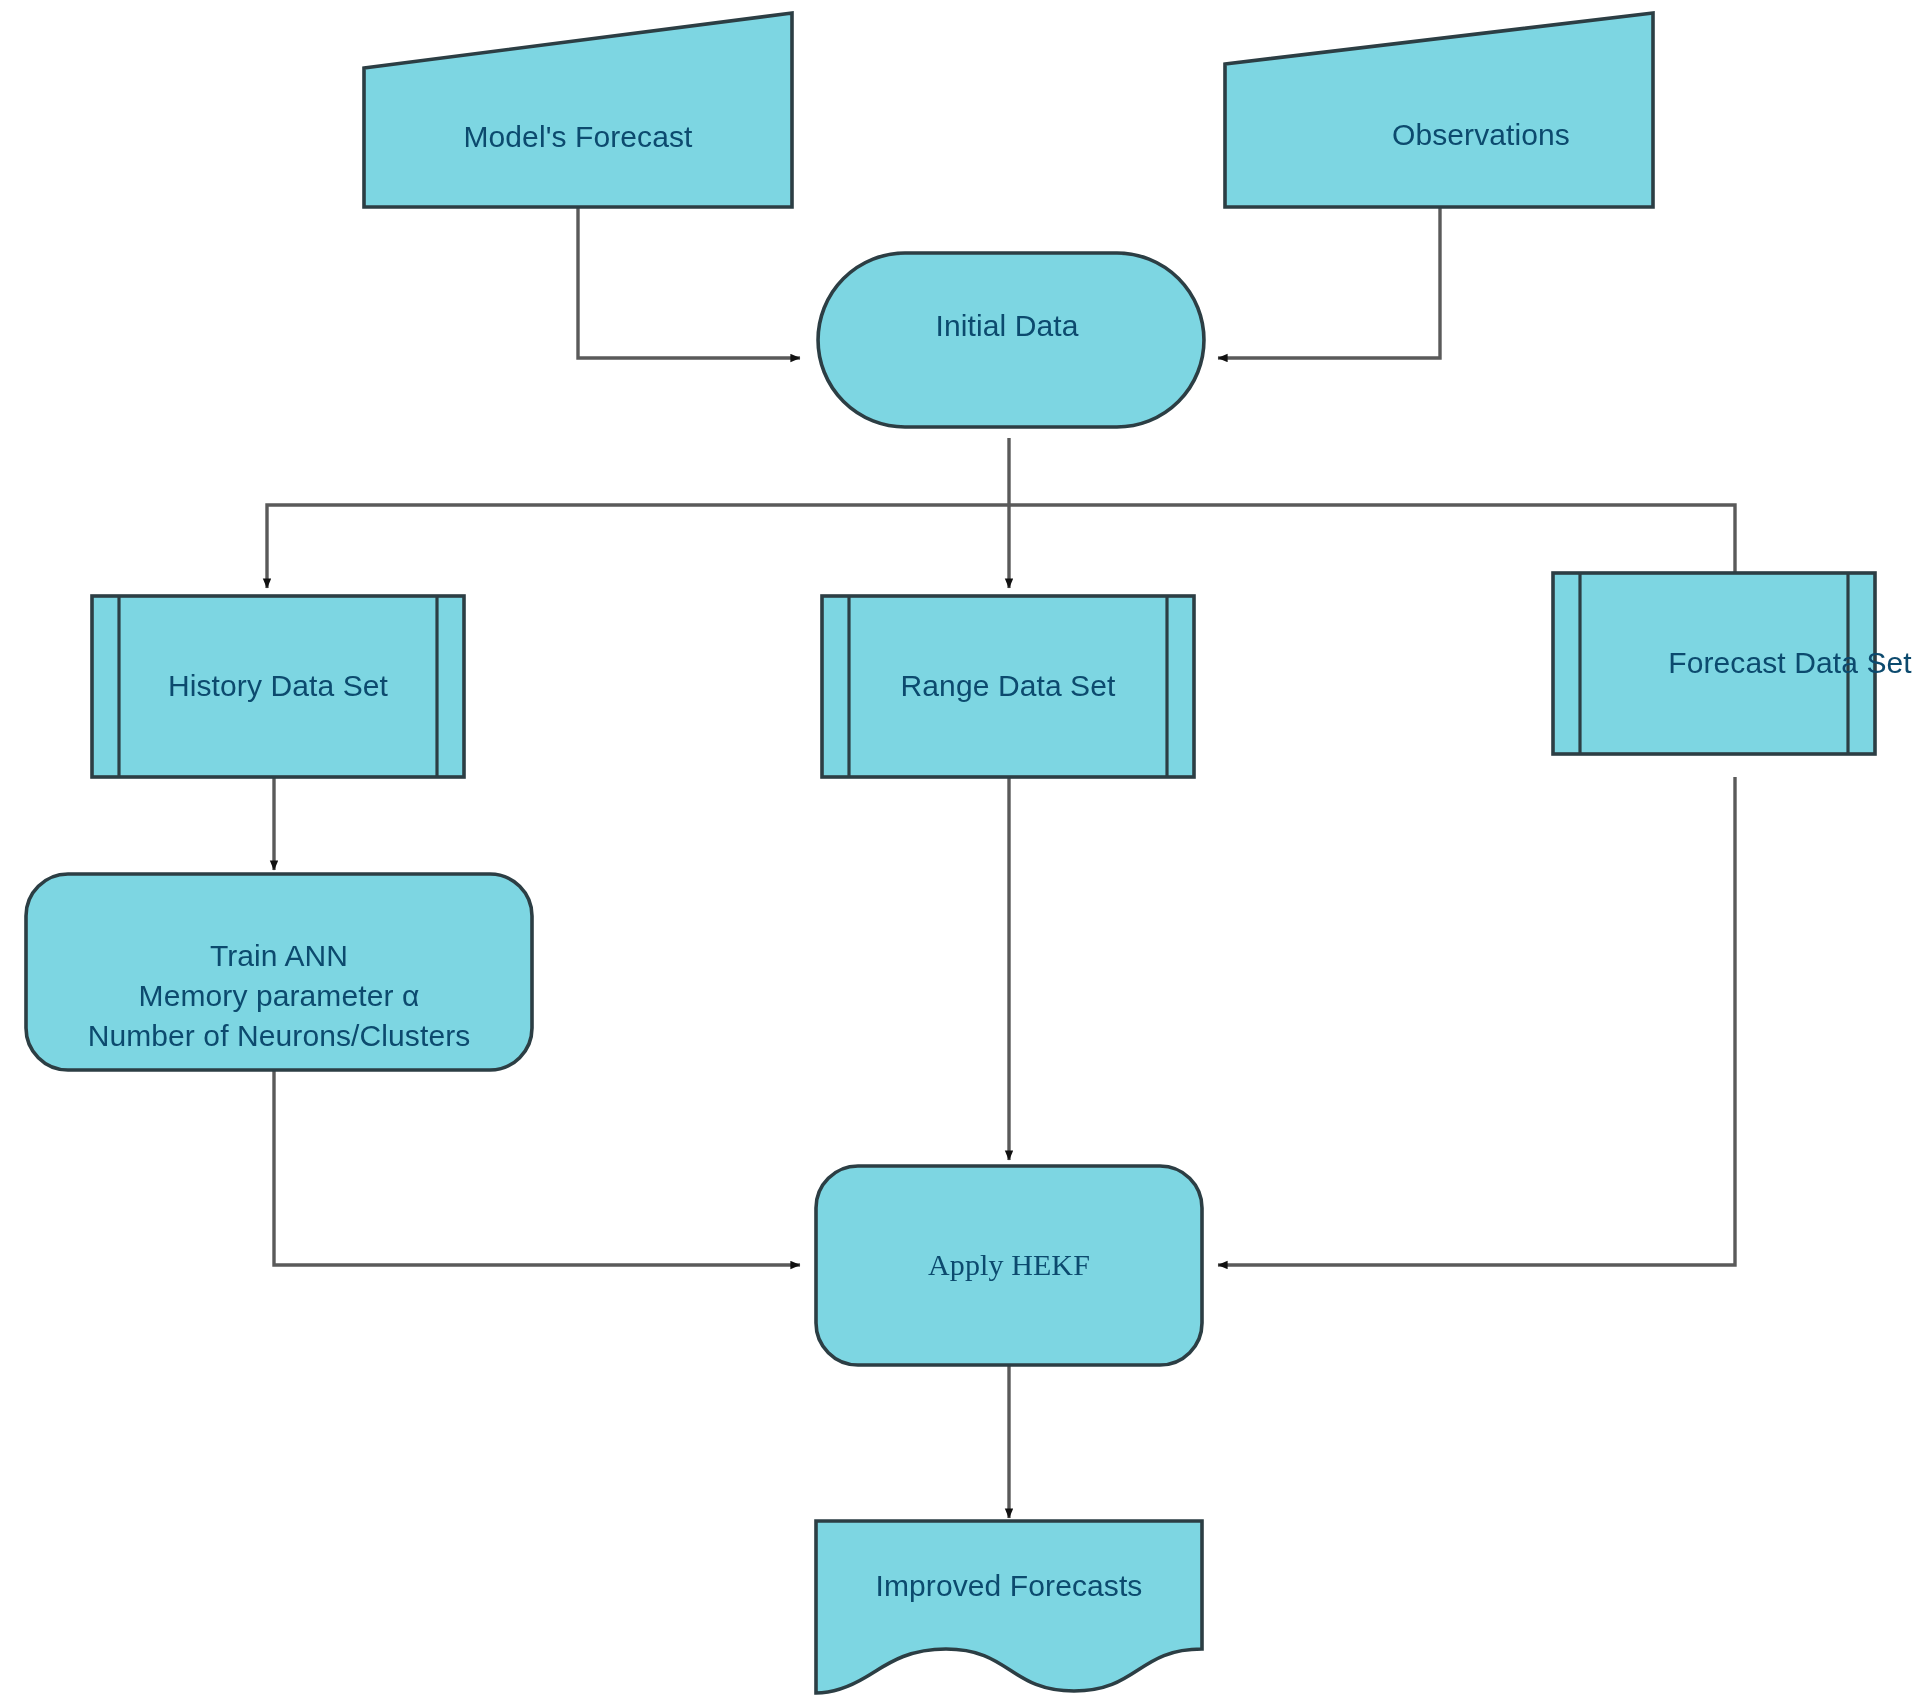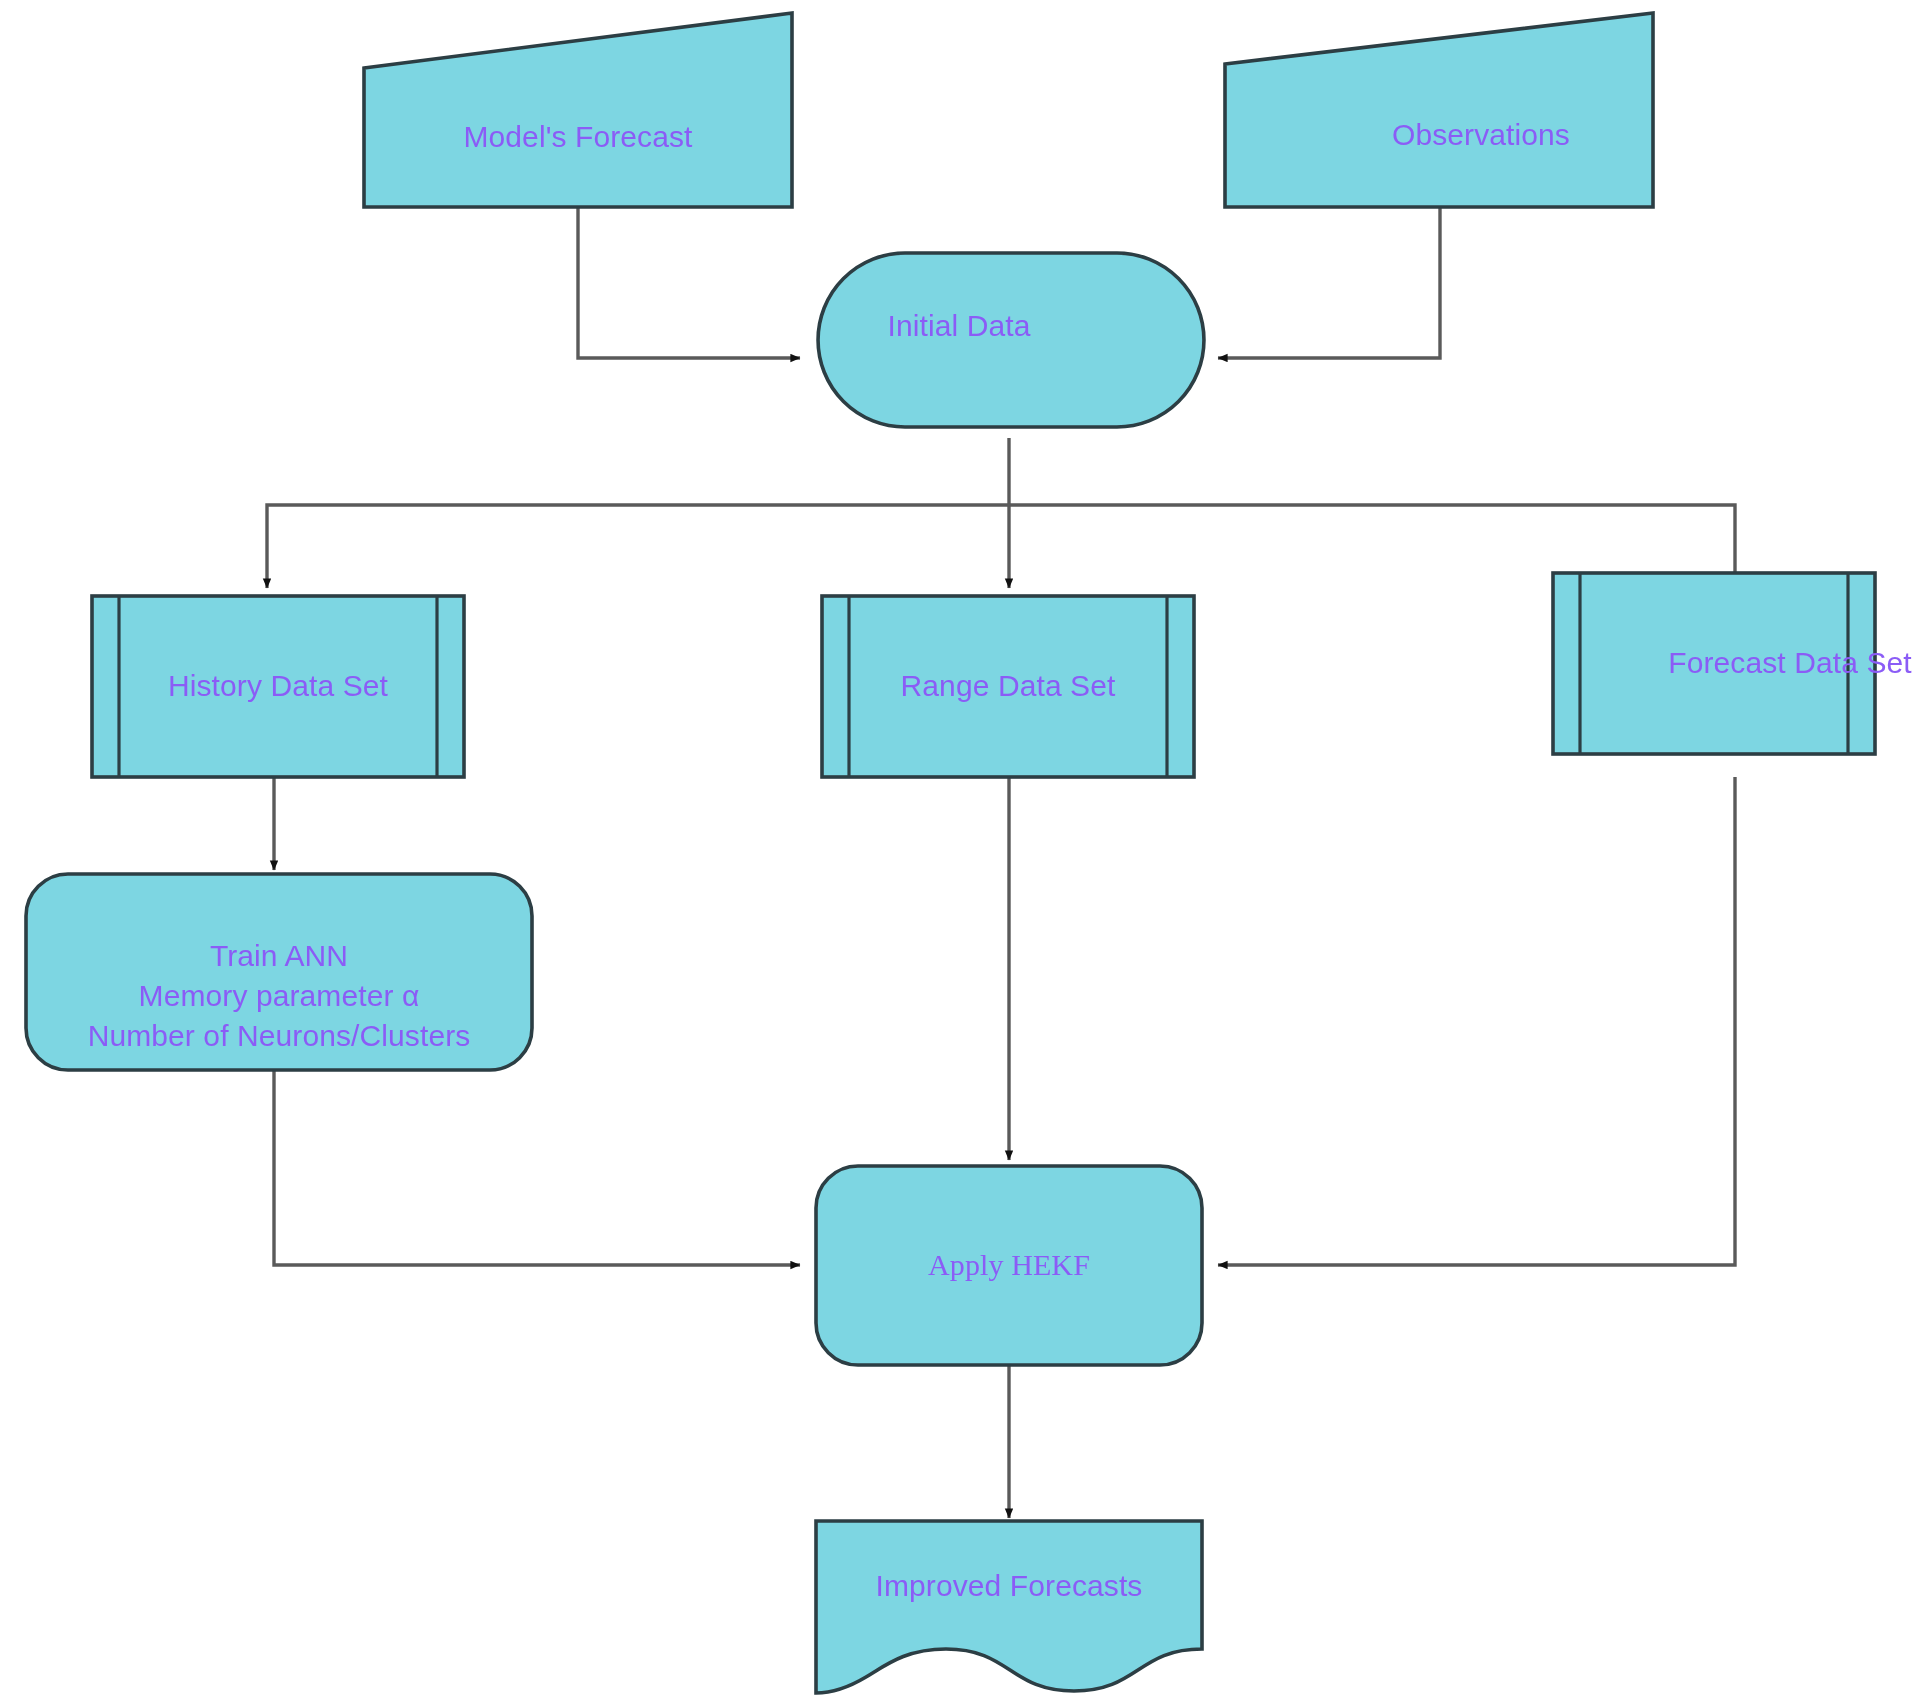--- a/index.html
+++ b/index.html
@@ -27,21 +27,21 @@
     width: 1928px;
     height: 1698px;
     display: block;
   }
   .node-label {
     position: absolute;
     display: flex;
     align-items: center;
     justify-content: center;
     text-align: center;
-    color: #8b5cf6;
+    color: #0c4a6e;
     font-family: "Liberation Sans", sans-serif;
     font-size: 30px;
     line-height: 1.28;
     letter-spacing: 0.1px;
     pointer-events: none;
     white-space: pre-line;
   }
   .node-label.multi {
     line-height: 1.33;
   }
@@ -109,21 +109,21 @@
                C 1010 1691 1010 1649 946 1649
                C 906 1649 886 1665 866 1677
                C 846 1689 830 1693 816 1693 Z"></path>
     </g>
   </svg>
 
   <div class="node-label" style="left:364px; top:68px; width:428px; height:139px;">Model's Forecast</div>
 
   <div class="node-label" style="left:1225px; top:64px; width:428px; height:143px;margin-left:42px;">Observations</div>
 
-  <div class="node-label" style="left:814px; top:253px; width:290px; height:146px;">Initial Data</div>
+  <div class="node-label" style="left:862px; top:253px; width:290px; height:146px;">Initial Data</div>
 
   <div class="node-label" style="left:92px; top:596px; width:372px; height:181px;">History Data Set</div>
 
   <div class="node-label" style="left:822px; top:596px; width:372px; height:181px;">Range Data Set</div>
 
   <div class="node-label" style="left:1629px; top:573px; width:322px; height:181px;">Forecast Data Set</div>
 
   <div class="node-label multi" style="left:26px; top:874px; width:506px; height:196px;margin-top:24px;">Train ANN
 Memory parameter α
 Number of Neurons/Clusters</div>

